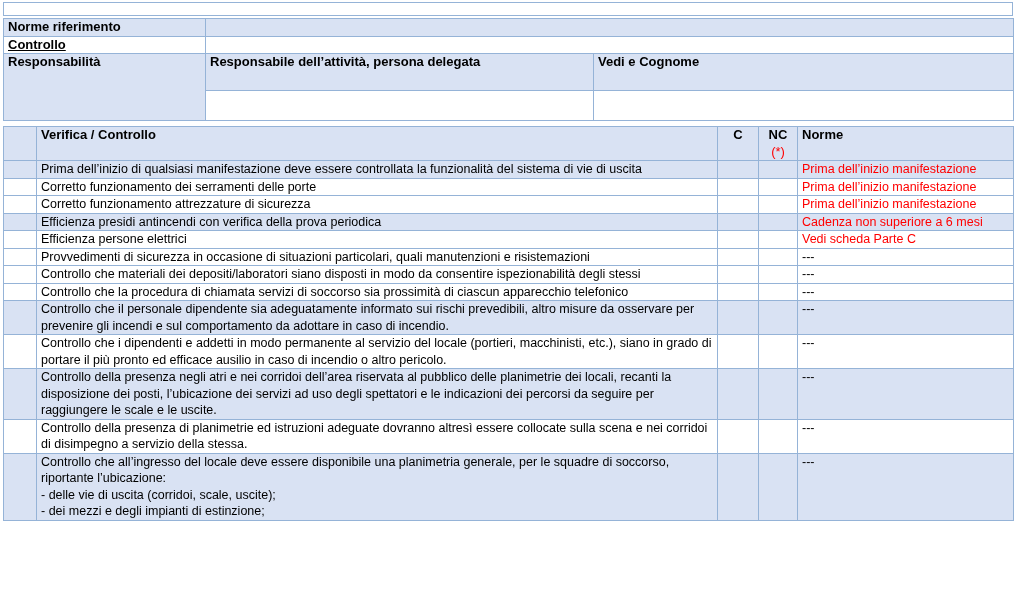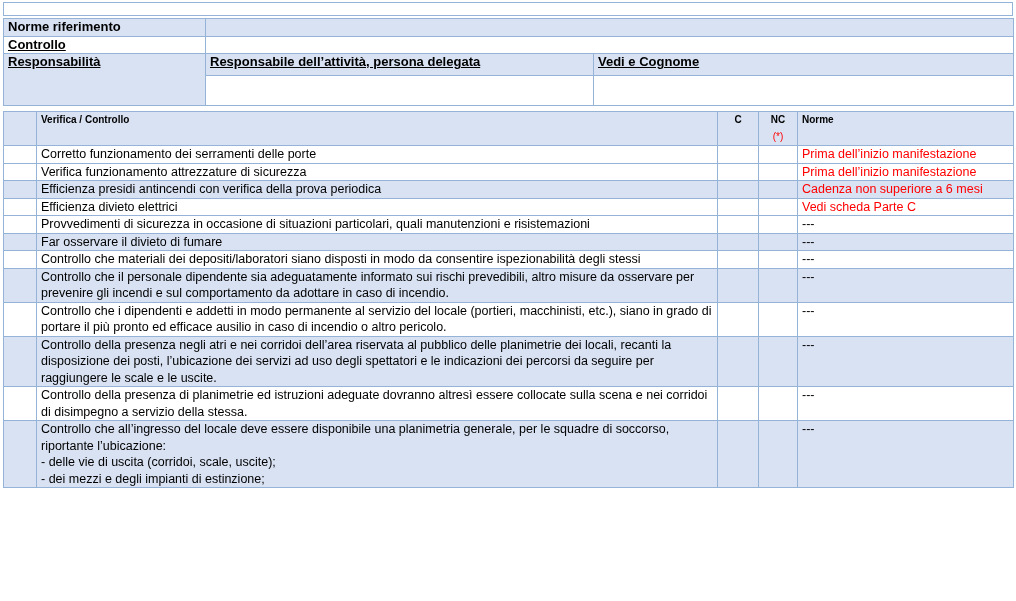--- a/index.html
+++ b/index.html
@@ -29,25 +29,25 @@
   }
   .blue  { background:#D9E2F3; }
   .bold  { font-weight:bold; }
   .red   { color:#FF0000; }
   .center{ text-align:center; }
 
   .info-table { margin-bottom:5px; }
   .info-table td { font-size:13px; }
   .r-norme    { height:17px; }
   .r-controllo{ height:15px;text-decoration:underline; }
-  .r-resp-hdr { height:22px;text-decoration:underline; }
+  .r-resp-hdr { height:37px; }
   .r-resp-val { height:30px; }
 
   .checklist-table td.txt  { white-space:pre-line; }
-  .checklist-table .hdr-row td { font-size:10px; }
+  .checklist-table .hdr-row td { font-size:13px; }
   .hdr-row { height:32px; }
   .nc-star { font-weight:normal; }
 </style>
 </head>
 <body>
 
 <div class="page">
 
   <div class="topbar"></div>
 
@@ -92,65 +92,72 @@
       <td class="blue bold">Verifica / Controllo</td>
       <td class="blue bold center">C</td>
       <td class="blue center">
         <div class="bold">NC</div>
         <div class="red nc-star">(*)</div>
       </td>
       <td class="blue bold">Norme</td>
     </tr>
     </tbody>
       <tbody>
+        <tr class="shaded-row">
+          <td class="blue"></td>
+          <td class="txt blue">Prima dell’inizio di qualsiasi manifestazione deve essere controllata la funzionalità del sistema di vie di uscita</td>
+          <td class="blue"></td>
+          <td class="blue"></td>
+          <td class="blue red">Prima dell’inizio manifestazione</td>
+        </tr>
         <tr>
           <td class=""></td>
           <td class="txt ">Corretto funzionamento dei serramenti delle porte</td>
           <td class=""></td>
           <td class=""></td>
           <td class="red">Prima dell’inizio manifestazione</td>
         </tr>
         <tr>
           <td class=""></td>
-          <td class="txt ">Verifica funzionamento attrezzature di sicurezza</td>
+          <td class="txt ">Corretto funzionamento attrezzature di sicurezza</td>
           <td class=""></td>
           <td class=""></td>
           <td class="red">Prima dell’inizio manifestazione</td>
         </tr>
         <tr class="shaded-row">
           <td class="blue"></td>
           <td class="txt blue">Efficienza presidi antincendi con verifica della prova periodica</td>
           <td class="blue"></td>
           <td class="blue"></td>
           <td class="blue red">Cadenza non superiore a 6 mesi</td>
         </tr>
         <tr>
           <td class=""></td>
-          <td class="txt ">Efficienza divieto elettrici</td>
+          <td class="txt ">Efficienza persone elettrici</td>
           <td class=""></td>
           <td class=""></td>
           <td class="red">Vedi scheda Parte C</td>
         </tr>
         <tr>
           <td class=""></td>
           <td class="txt ">Provvedimenti di sicurezza in occasione di situazioni particolari, quali manutenzioni e risistemazioni</td>
           <td class=""></td>
           <td class=""></td>
           <td class="">---</td>
         </tr>
-        <tr class="shaded-row">
-          <td class="blue"></td>
-          <td class="txt blue">Far osservare il divieto di fumare</td>
-          <td class="blue"></td>
-          <td class="blue"></td>
-          <td class="blue ">---</td>
-        </tr>
         <tr>
           <td class=""></td>
           <td class="txt ">Controllo che materiali dei depositi/laboratori siano disposti in modo da consentire ispezionabilità degli stessi</td>
+          <td class=""></td>
+          <td class=""></td>
+          <td class="">---</td>
+        </tr>
+        <tr>
+          <td class=""></td>
+          <td class="txt ">Controllo che la procedura di chiamata servizi di soccorso sia prossimità di ciascun apparecchio telefonico</td>
           <td class=""></td>
           <td class=""></td>
           <td class="">---</td>
         </tr>
         <tr class="shaded-row">
           <td class="blue"></td>
           <td class="txt blue">Controllo che il personale dipendente sia adeguatamente informato sui rischi prevedibili, altro misure da osservare per prevenire gli incendi e sul comportamento da adottare in caso di incendio.</td>
           <td class="blue"></td>
           <td class="blue"></td>
           <td class="blue ">---</td>

